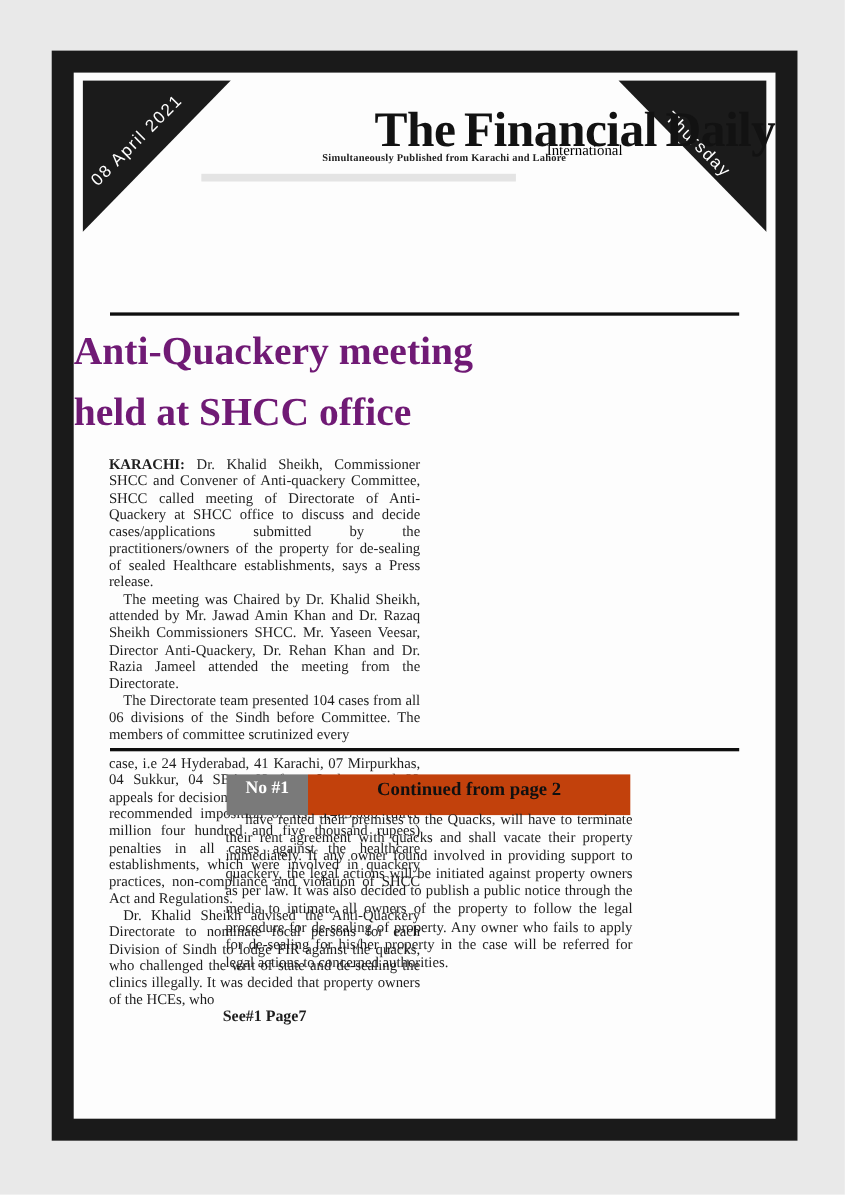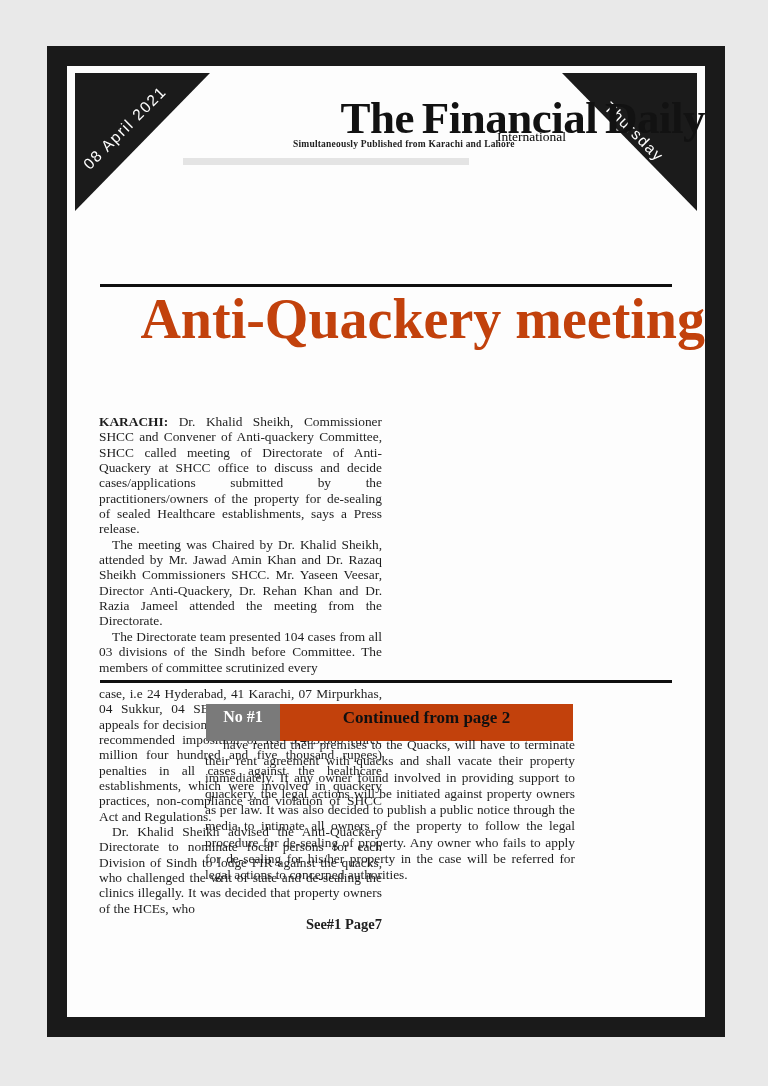--- a/index.html
+++ b/index.html
@@ -57,40 +57,40 @@
     width:286px; height:7px; background:#e4e4e4;
   }
 
   
   .headline-rule {
     position:absolute; left:33px; top:218px;
     width:572px; height:3px; background:#0f0f0f;
   }
   .headline {
     position:absolute; left:0; right:0; top:226px; margin:0;
-    text-align:right;
-    font-size:56px; line-height:55px; font-weight:bold;
-    color:#c2410c;
+    text-align:left;
+    font-size:36px; line-height:55px; font-weight:bold;
+    color:#701a75;
   }
 
   
   .columns {
     position:absolute; left:32px; top:348px; width:577px;
     display:flex; gap:11px;flex-direction:column;
   }
   .col {
     width:283px;
     font-size:13.4px; line-height:15.35px;
     text-align:justify; color:#1e1e1e;
   }
   .col p { margin:0; }
   .col p.ind { text-indent:13px; }
   .dateline { font-weight:bold; }
   .jump {
-    font-weight:bold; text-align:right;
+    font-weight:bold; text-align:center;
     font-size:14.5px; margin-top:1px !important;
   }
   .bottom-rule {
     position:absolute; left:33px; top:614px;
     width:572px; height:3px; background:#0f0f0f;
   }
 
   
   .cont-header {
     position:absolute; left:139px; top:638px;
@@ -125,27 +125,27 @@
     <div class="ribbon ribbon-tr">
       <span>Thursday</span>
     </div>
 
     <div class="masthead-title">The Financial Daily</div>
     <div class="masthead-tagline">Simultaneously Published from Karachi and Lahore</div>
     <div class="masthead-edition">International</div>
     <div class="masthead-band"></div>
 
     <div class="headline-rule"></div>
-    <h1 class="headline"><span>Anti-Quackery meeting</span><br></h1>
+    <h1 class="headline"><span>Anti-Quackery meeting</span><br><span>held at SHCC office</span></h1>
 
     <div class="columns">
       <div class="col">
         <p><b class="dateline">KARACHI:</b> <span>Dr. Khalid Sheikh, Commissioner SHCC and Convener of Anti-quackery Committee, SHCC called meeting of Directorate of Anti-Quackery at SHCC office to discuss and decide cases/applications submitted by the practitioners/owners of the property for de-sealing of sealed Healthcare establishments, says a Press release.</span></p>
         <p class="ind">The meeting was Chaired by Dr. Khalid Sheikh, attended by Mr. Jawad Amin Khan and Dr. Razaq Sheikh Commissioners SHCC. Mr. Yaseen Veesar, Director Anti-Quackery, Dr. Rehan Khan and Dr. Razia Jameel attended the meeting from the Directorate.</p>
-        <p class="ind">The Directorate team presented 104 cases from all 03 divisions of the Sindh before Committee. The members of committee scrutinized every</p>
+        <p class="ind">The Directorate team presented 104 cases from all 06 divisions of the Sindh before Committee. The members of committee scrutinized every</p>
       </div>
       <div class="col">
         <p>case, i.e 24 Hyderabad, 41 Karachi, 07 Mirpurkhas, 04 Sukkur, 04 SBA, 02 from Larkana and 22 appeals for decisions of Committee. The Committee recommended imposition of Rs. 3,405,000 (three million four hundred and five thousand rupees) penalties in all cases against the healthcare establishments, which were involved in quackery practices, non-compliance and violation of SHCC Act and Regulations.</p>
         <p class="ind">Dr. Khalid Sheikh advised the Anti-Quackery Directorate to nominate focal persons for each Division of Sindh to lodge FIR against the quacks, who challenged the writ of state and de-sealing the clinics illegally. It was decided that property owners of the HCEs, who</p>
         <p class="jump">See#1 Page7</p>
       </div>
     </div>
 
     <div class="bottom-rule"></div>
 

